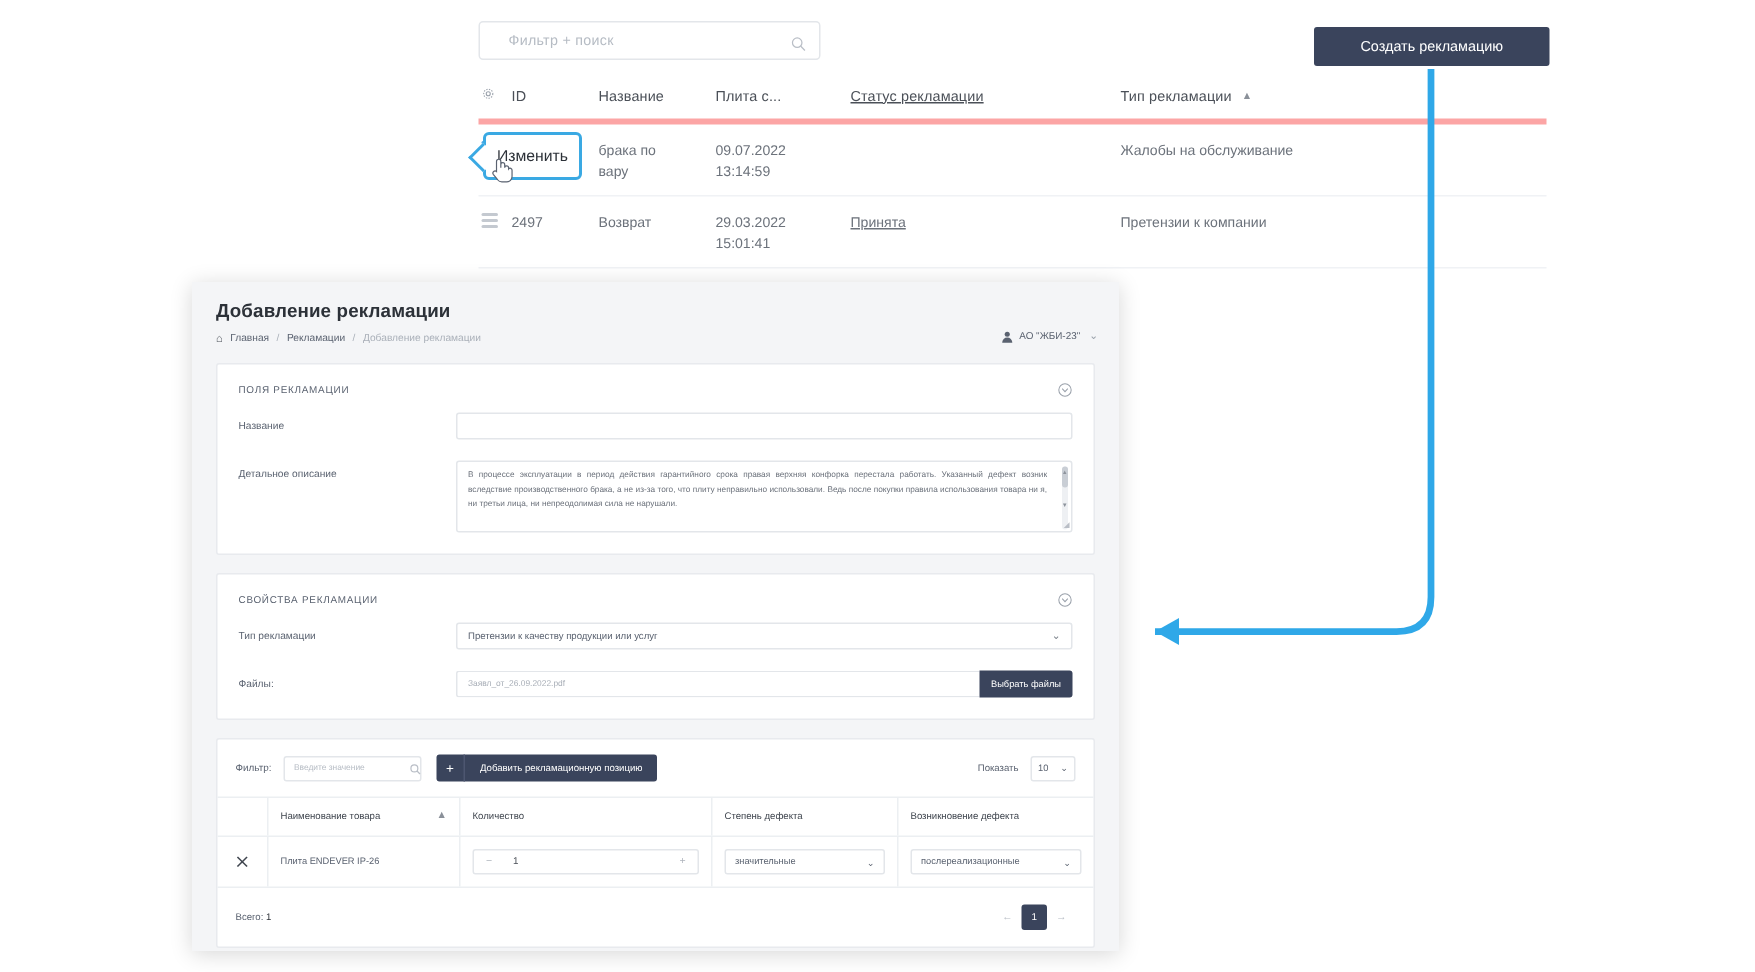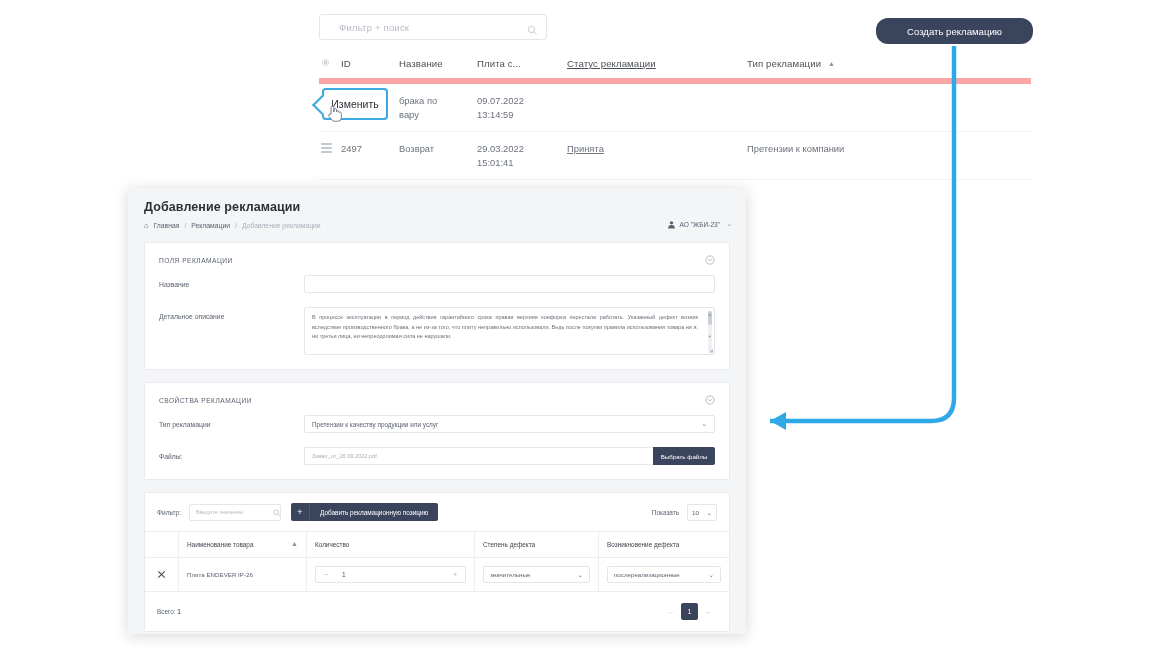--- a/index.html
+++ b/index.html
@@ -29,21 +29,21 @@
     font-size: 9.5px; color: #b6bcc4; padding-left: 9px; letter-spacing: .2px;
   }
   .filter-box .srch {
     position: absolute; right: 8px; top: 7px; width: 11px; height: 11px;
   }
   .reg-table { width: 100%; margin-top: 18px; }
   .reg-head {
     display: flex; align-items: center;
     font-size: 9.6px; color: #4b5058; letter-spacing: .1px;
     padding: 0 0 9px 0;
-    border-bottom: 6px solid #fca5a5;
+    border-bottom: 4px solid #fca5a5;
   }
   .reg-row {
     display: flex; align-items: flex-start;
     font-size: 9.4px; color: #6c727b;
     padding: 11px 0 11px 0;
     border-bottom: 1px solid #f0f2f5;
     min-height: 40px;
   }
   .c-gear { width: 22px; flex: 0 0 22px; padding-left: 2px;}
   .c-id   { width: 58px; flex: 0 0 58px; }
@@ -85,21 +85,21 @@
     transform: rotate(45deg);
   }
   .cursor-hand {
     position:absolute; left: 326px; top: 104px; width: 20px; height: 22px; z-index: 31;
   }
 
   
   .btn-create {
     position:absolute; left: 876px; top: 18px; width: 157px; height: 26px;
     background: #3a445c; color: #ffffff; font-size: 9.6px;
-    display:flex; align-items:center; justify-content:center; border-radius: 12px;
+    display:flex; align-items:center; justify-content:center; border-radius: 2px;
     cursor:pointer;
   }
 
   
   .arrow-svg { position:absolute; left:0; top:0; width:1170px; height:648px; pointer-events:none; z-index: 25;}
 
   
   .formwin {
     position:absolute; left: 128px; top: 188px; width: 618px; height: 446px;
     background: #f4f5f7;
@@ -283,20 +283,21 @@
           <div class="c-id"></div>
           <div class="c-name">
             <span>брака по</span>
             <span class="date2">вару</span>
           </div>
           <div class="c-date">
             <span>09.07.2022</span>
             <span class="date2">13:14:59</span>
           </div>
           <div class="c-stat"></div>
+          <div class="c-type">Жалобы на обслуживание</div>
         </div>
 
         <div class="reg-row">
           <div class="c-gear">
             <div class="burger grey">
                 <i></i>
                 <i></i>
                 <i></i>
               </div>
           </div>

